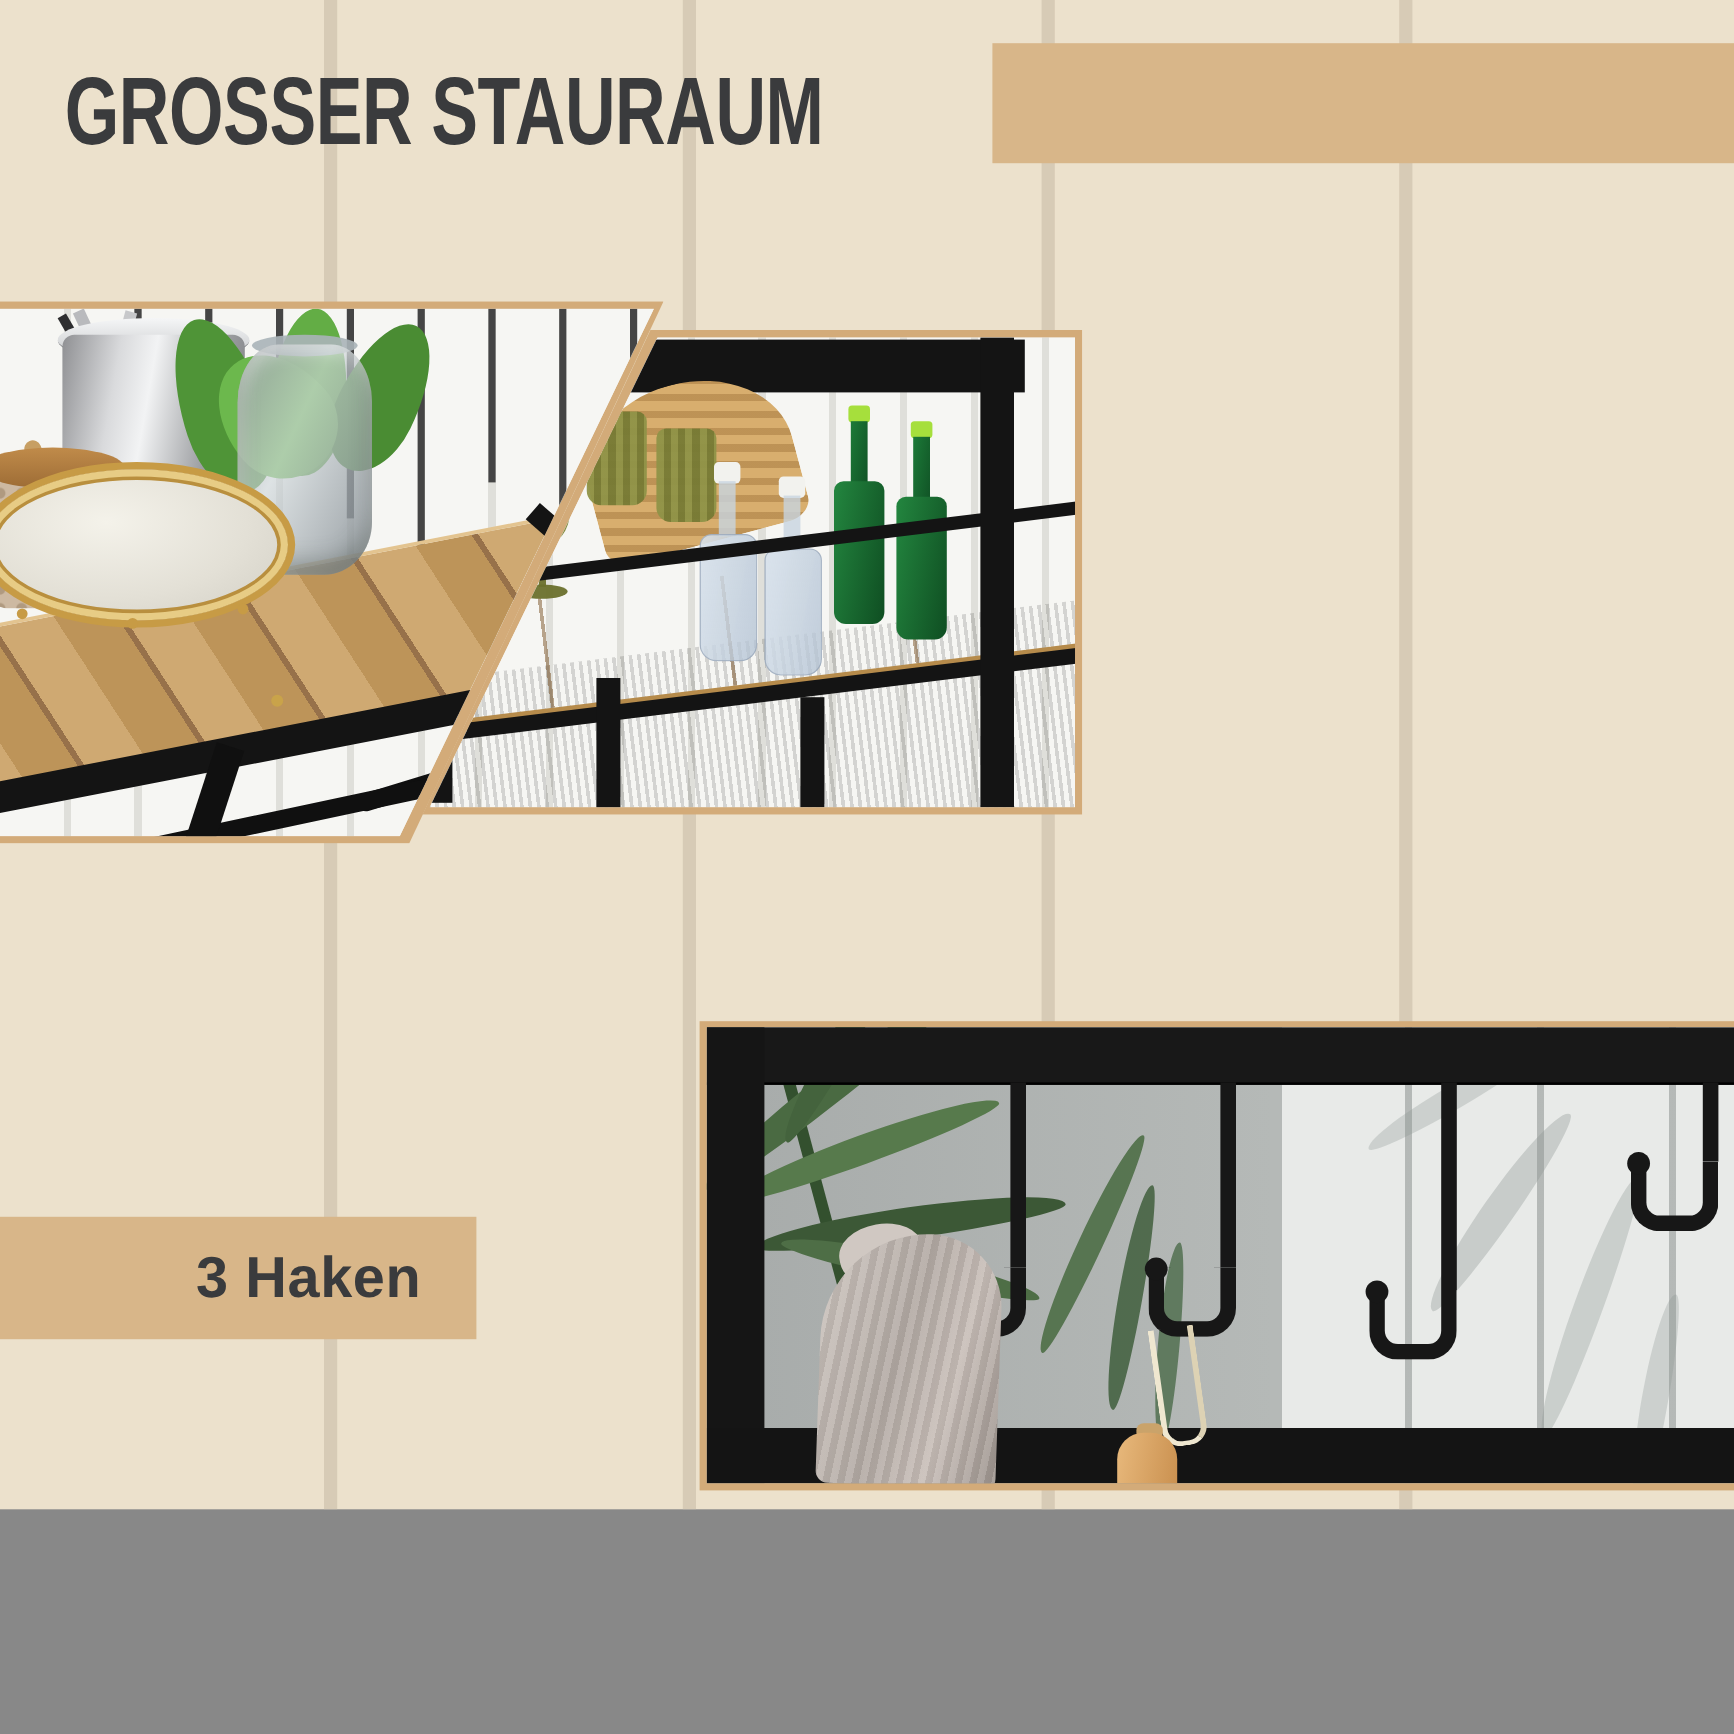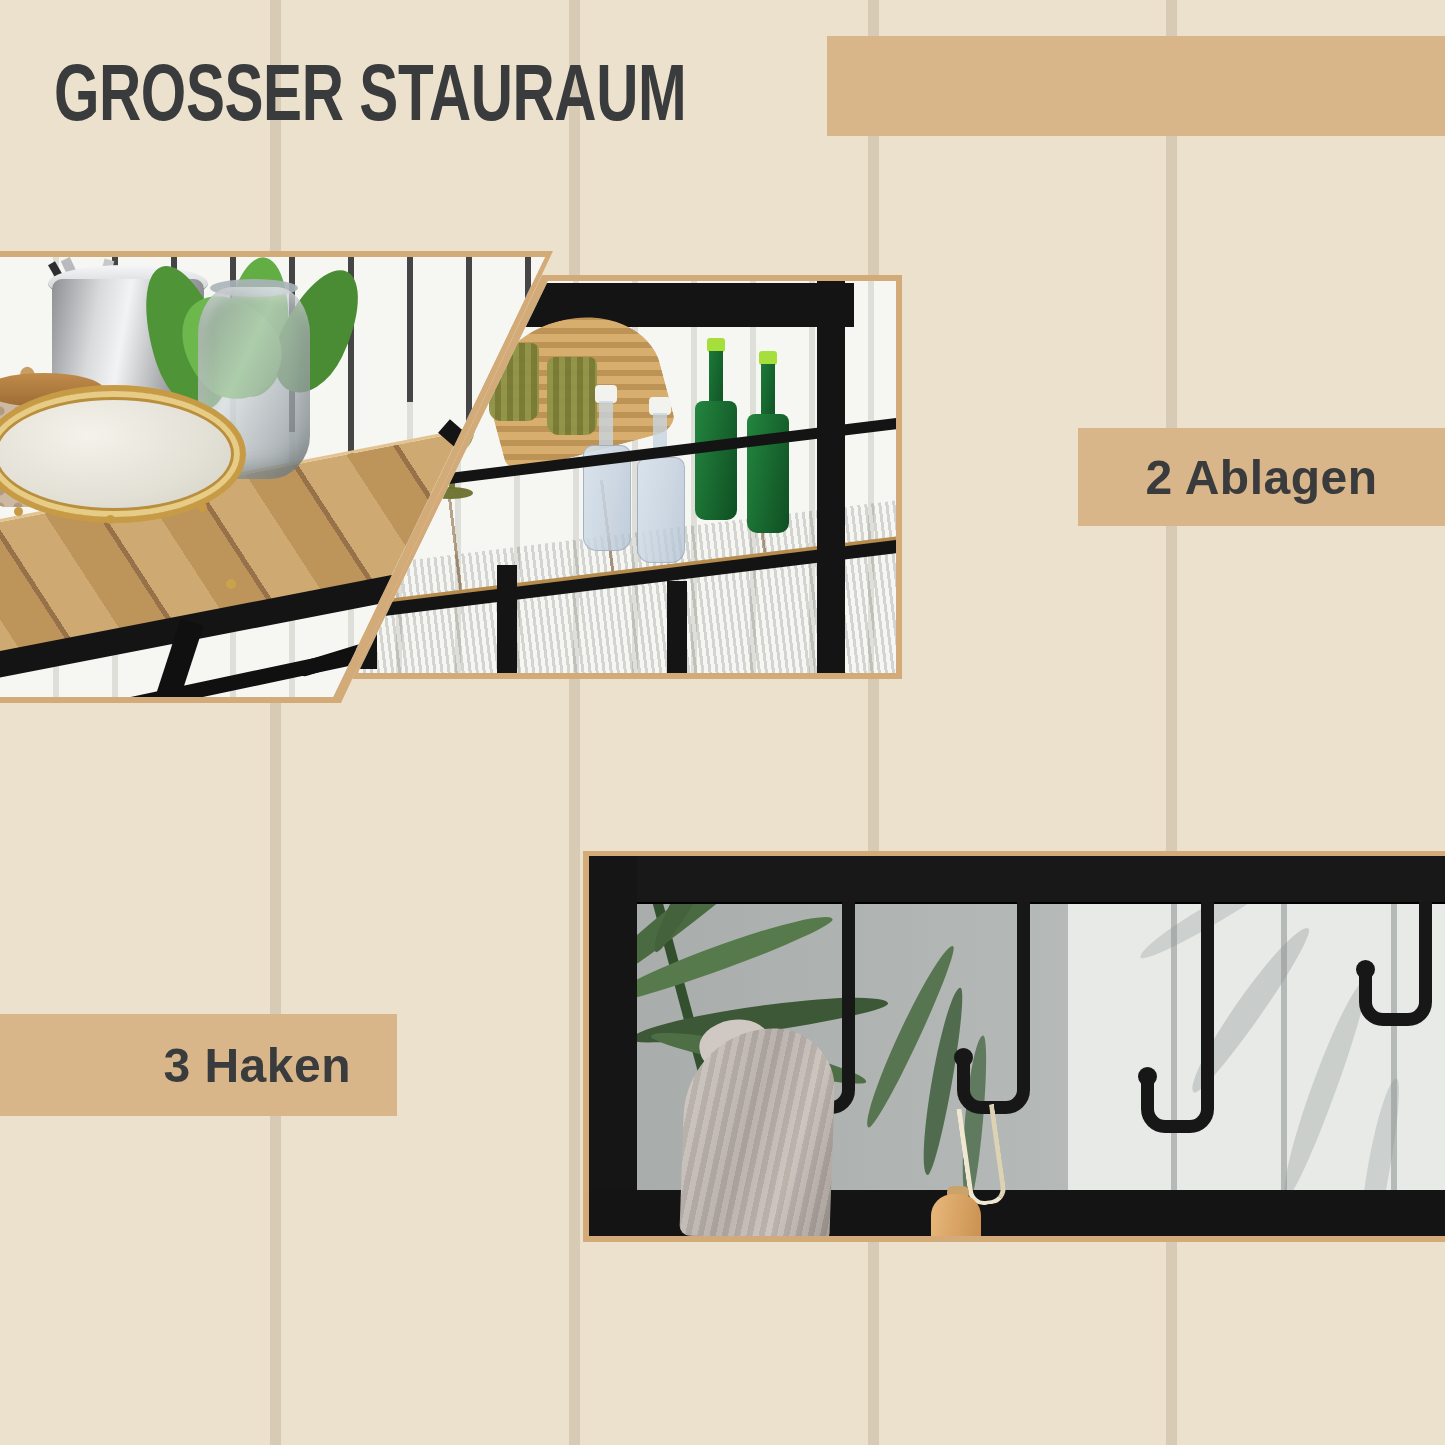--- a/index.html
+++ b/index.html
@@ -1,16 +1,16 @@
 <!DOCTYPE html>
 <html style="--color-background: #ece1cc; --color-panel-line: #d7cbb6; --color-accent-tan: #d8b689; --color-photo-frame-tan: #d3ab79; --color-text: #3a3b3d;"><head>
 <meta charset="utf-8">
 <style>
   html,body{margin:0;padding:0;background:#888;}
-  .canvas{position:relative;width:1445px;height:1445px;overflow:hidden;
+  .canvas{position:relative;width:1445px;height:1258px;overflow:hidden;
     background:var(--color-background,#ece1cc);
     font-family:"Liberation Sans",sans-serif;}
   .abs{position:absolute;}
   .vline{position:absolute;top:0;bottom:0;width:11px;background:var(--color-panel-line,#d7cbb6);}
   .accentbox{position:absolute;background:var(--color-accent-tan,#d8b689);}
   .title{position:absolute;left:54px;top:47px;color:var(--color-text,#3a3b3d);
     font-size:80px;font-weight:700;letter-spacing:-.5px;white-space:nowrap;
     transform:scaleX(.73);transform-origin:left top;}
   .callout{display:flex;align-items:center;color:var(--color-text,#3a3b3d);
     font-size:48px;font-weight:700;letter-spacing:.5px;}
@@ -35,23 +35,20 @@
 
   <div class="vline" style="left:270px"></div>
   <div class="vline" style="left:569px"></div>
   <div class="vline" style="left:868px"></div>
   <div class="vline" style="left:1166px"></div>
 
   <div class="title">GROSSER STAURAUM</div>
 
   <div class="accentbox" style="left:827px;top:36px;width:618px;height:100px;"></div>
 
-  <div class="accentbox callout center" style="left:1078px;top:428px;width:367px;height:98px;">
-    <span>2 Ablagen</span>
-  </div>
 
   <div class="accentbox callout right" style="left:0;top:1014px;width:397px;height:102px;padding-left:41px;">
     <span>3 Haken</span>
   </div>
 
   <div class="photo" style="left:0;top:251px;width:553px;height:452px;
        clip-path:polygon(0 0,553px 0,341px 452px,0 452px);">
     <div class="pcontent" style="left:0;top:6px;width:553px;height:440px;background:#f2f2ef;
          clip-path:polygon(0 0,545px 0,333px 440px,0 440px);">
       <div class="slats"></div>

